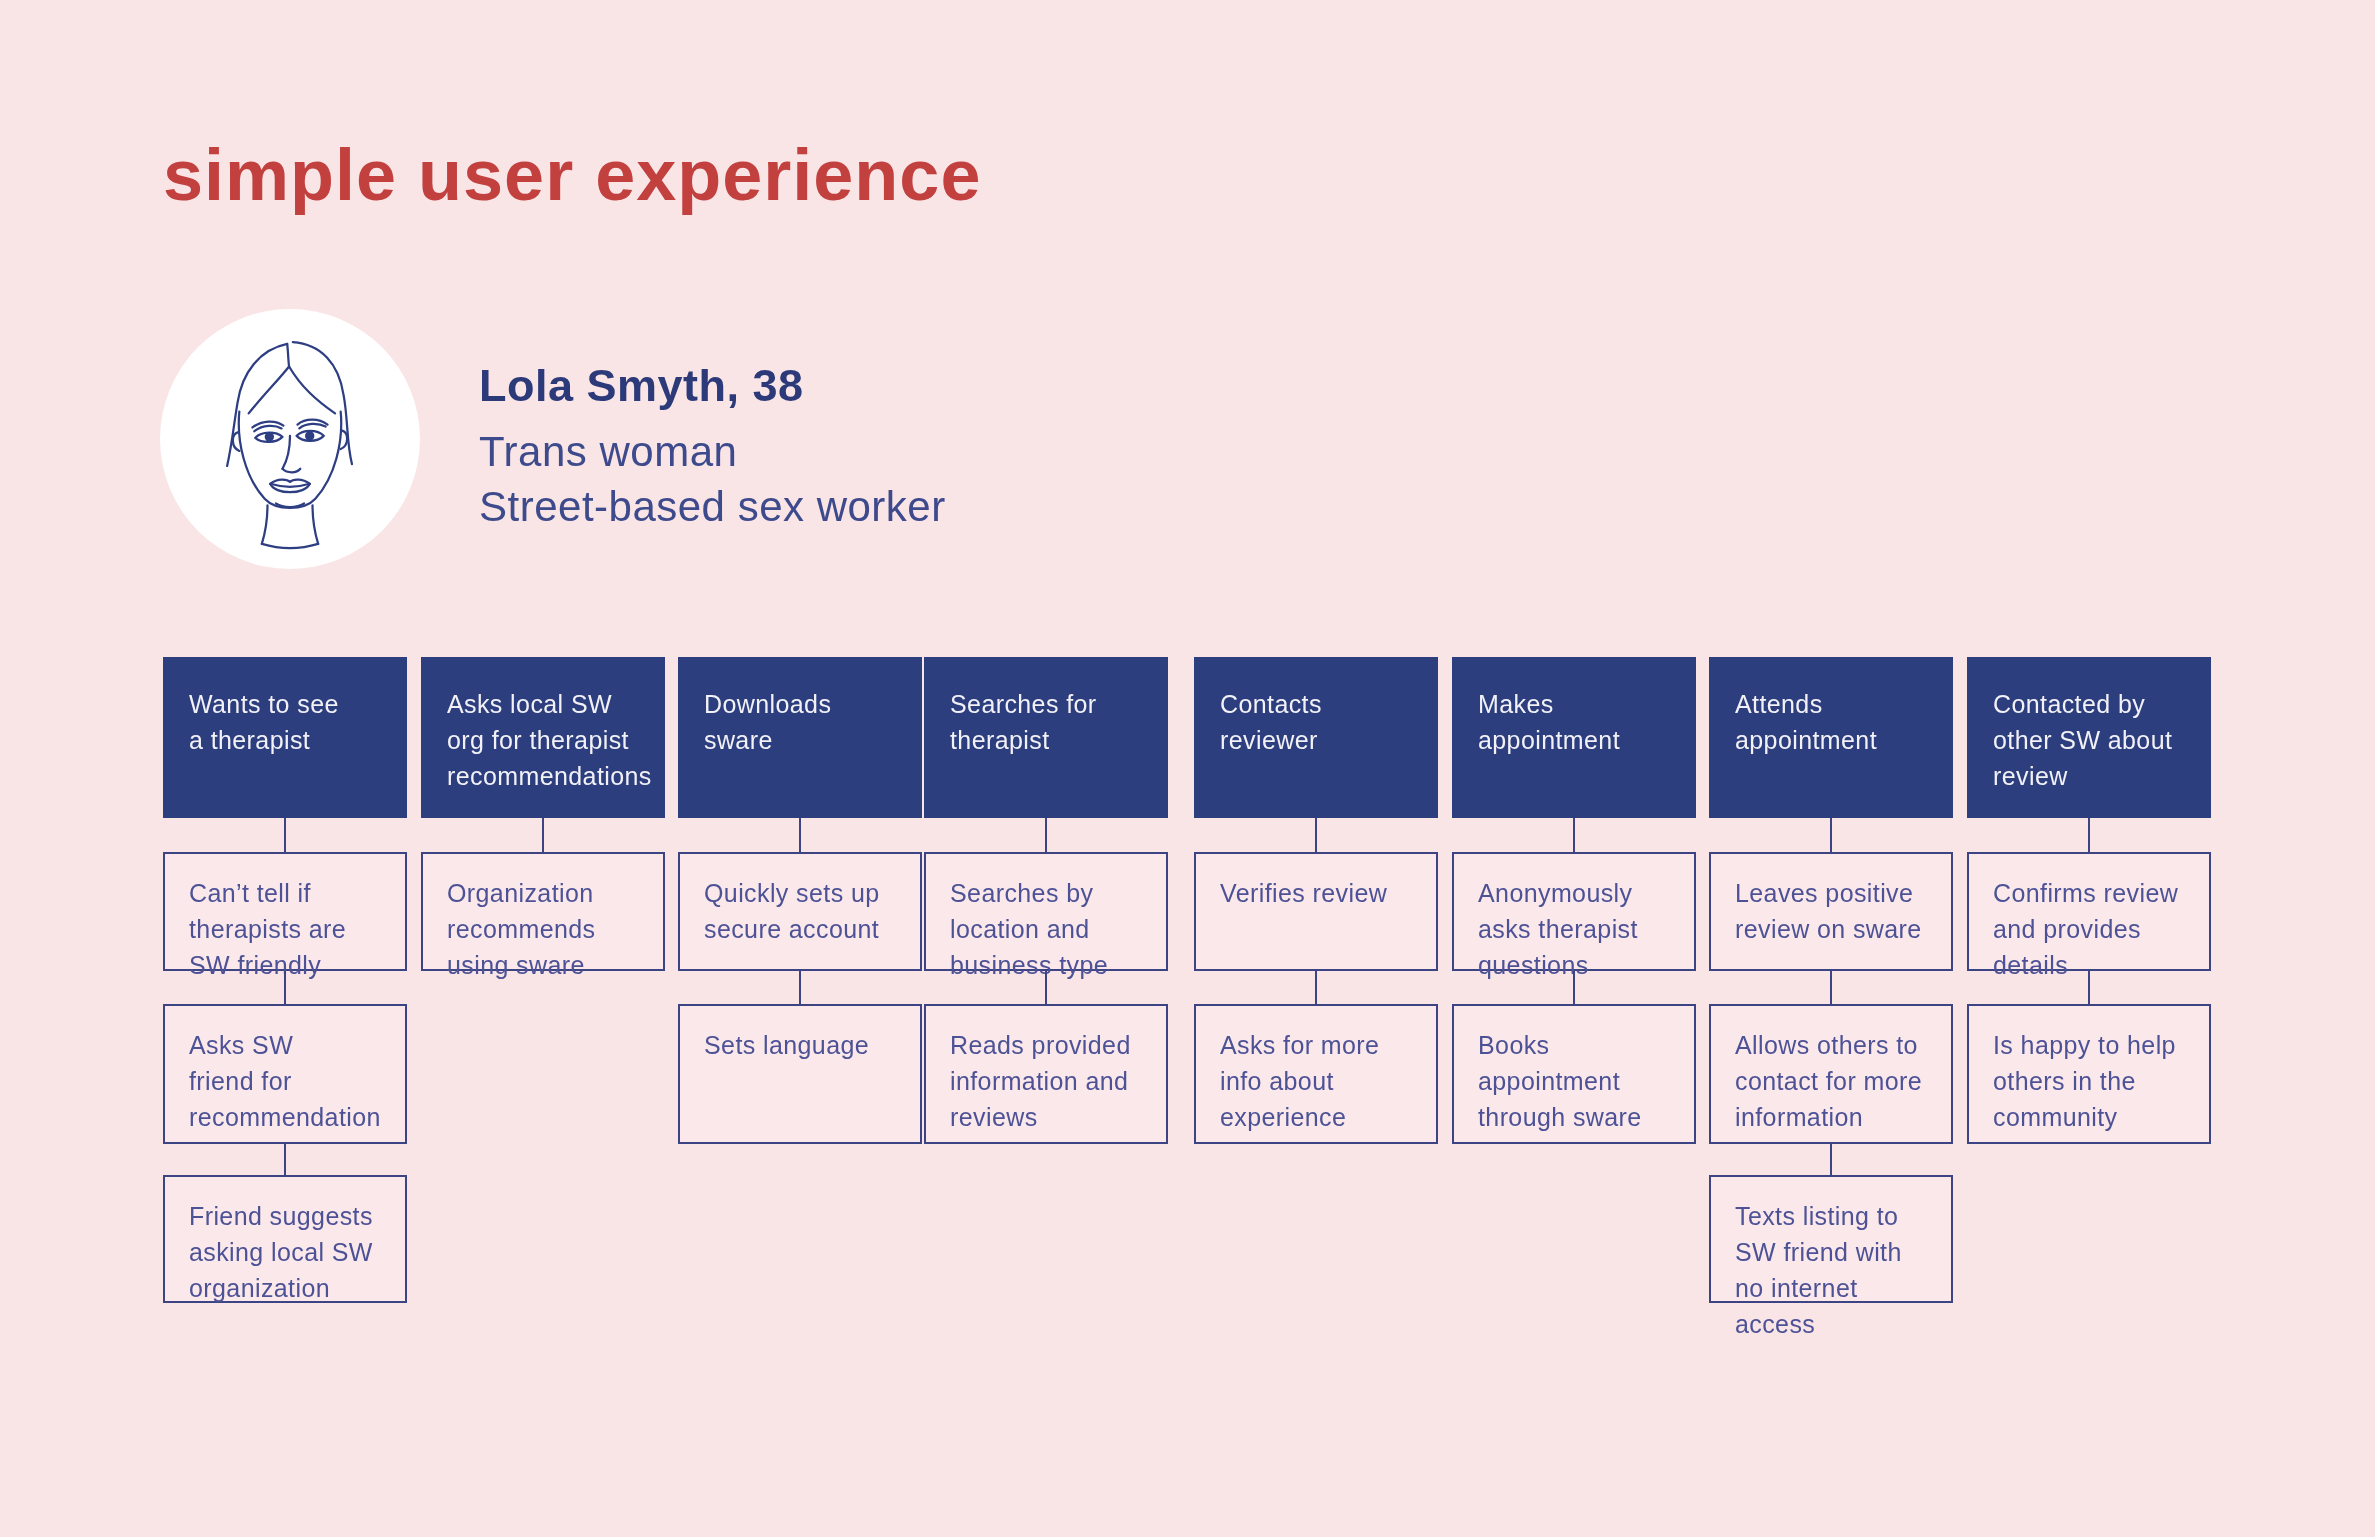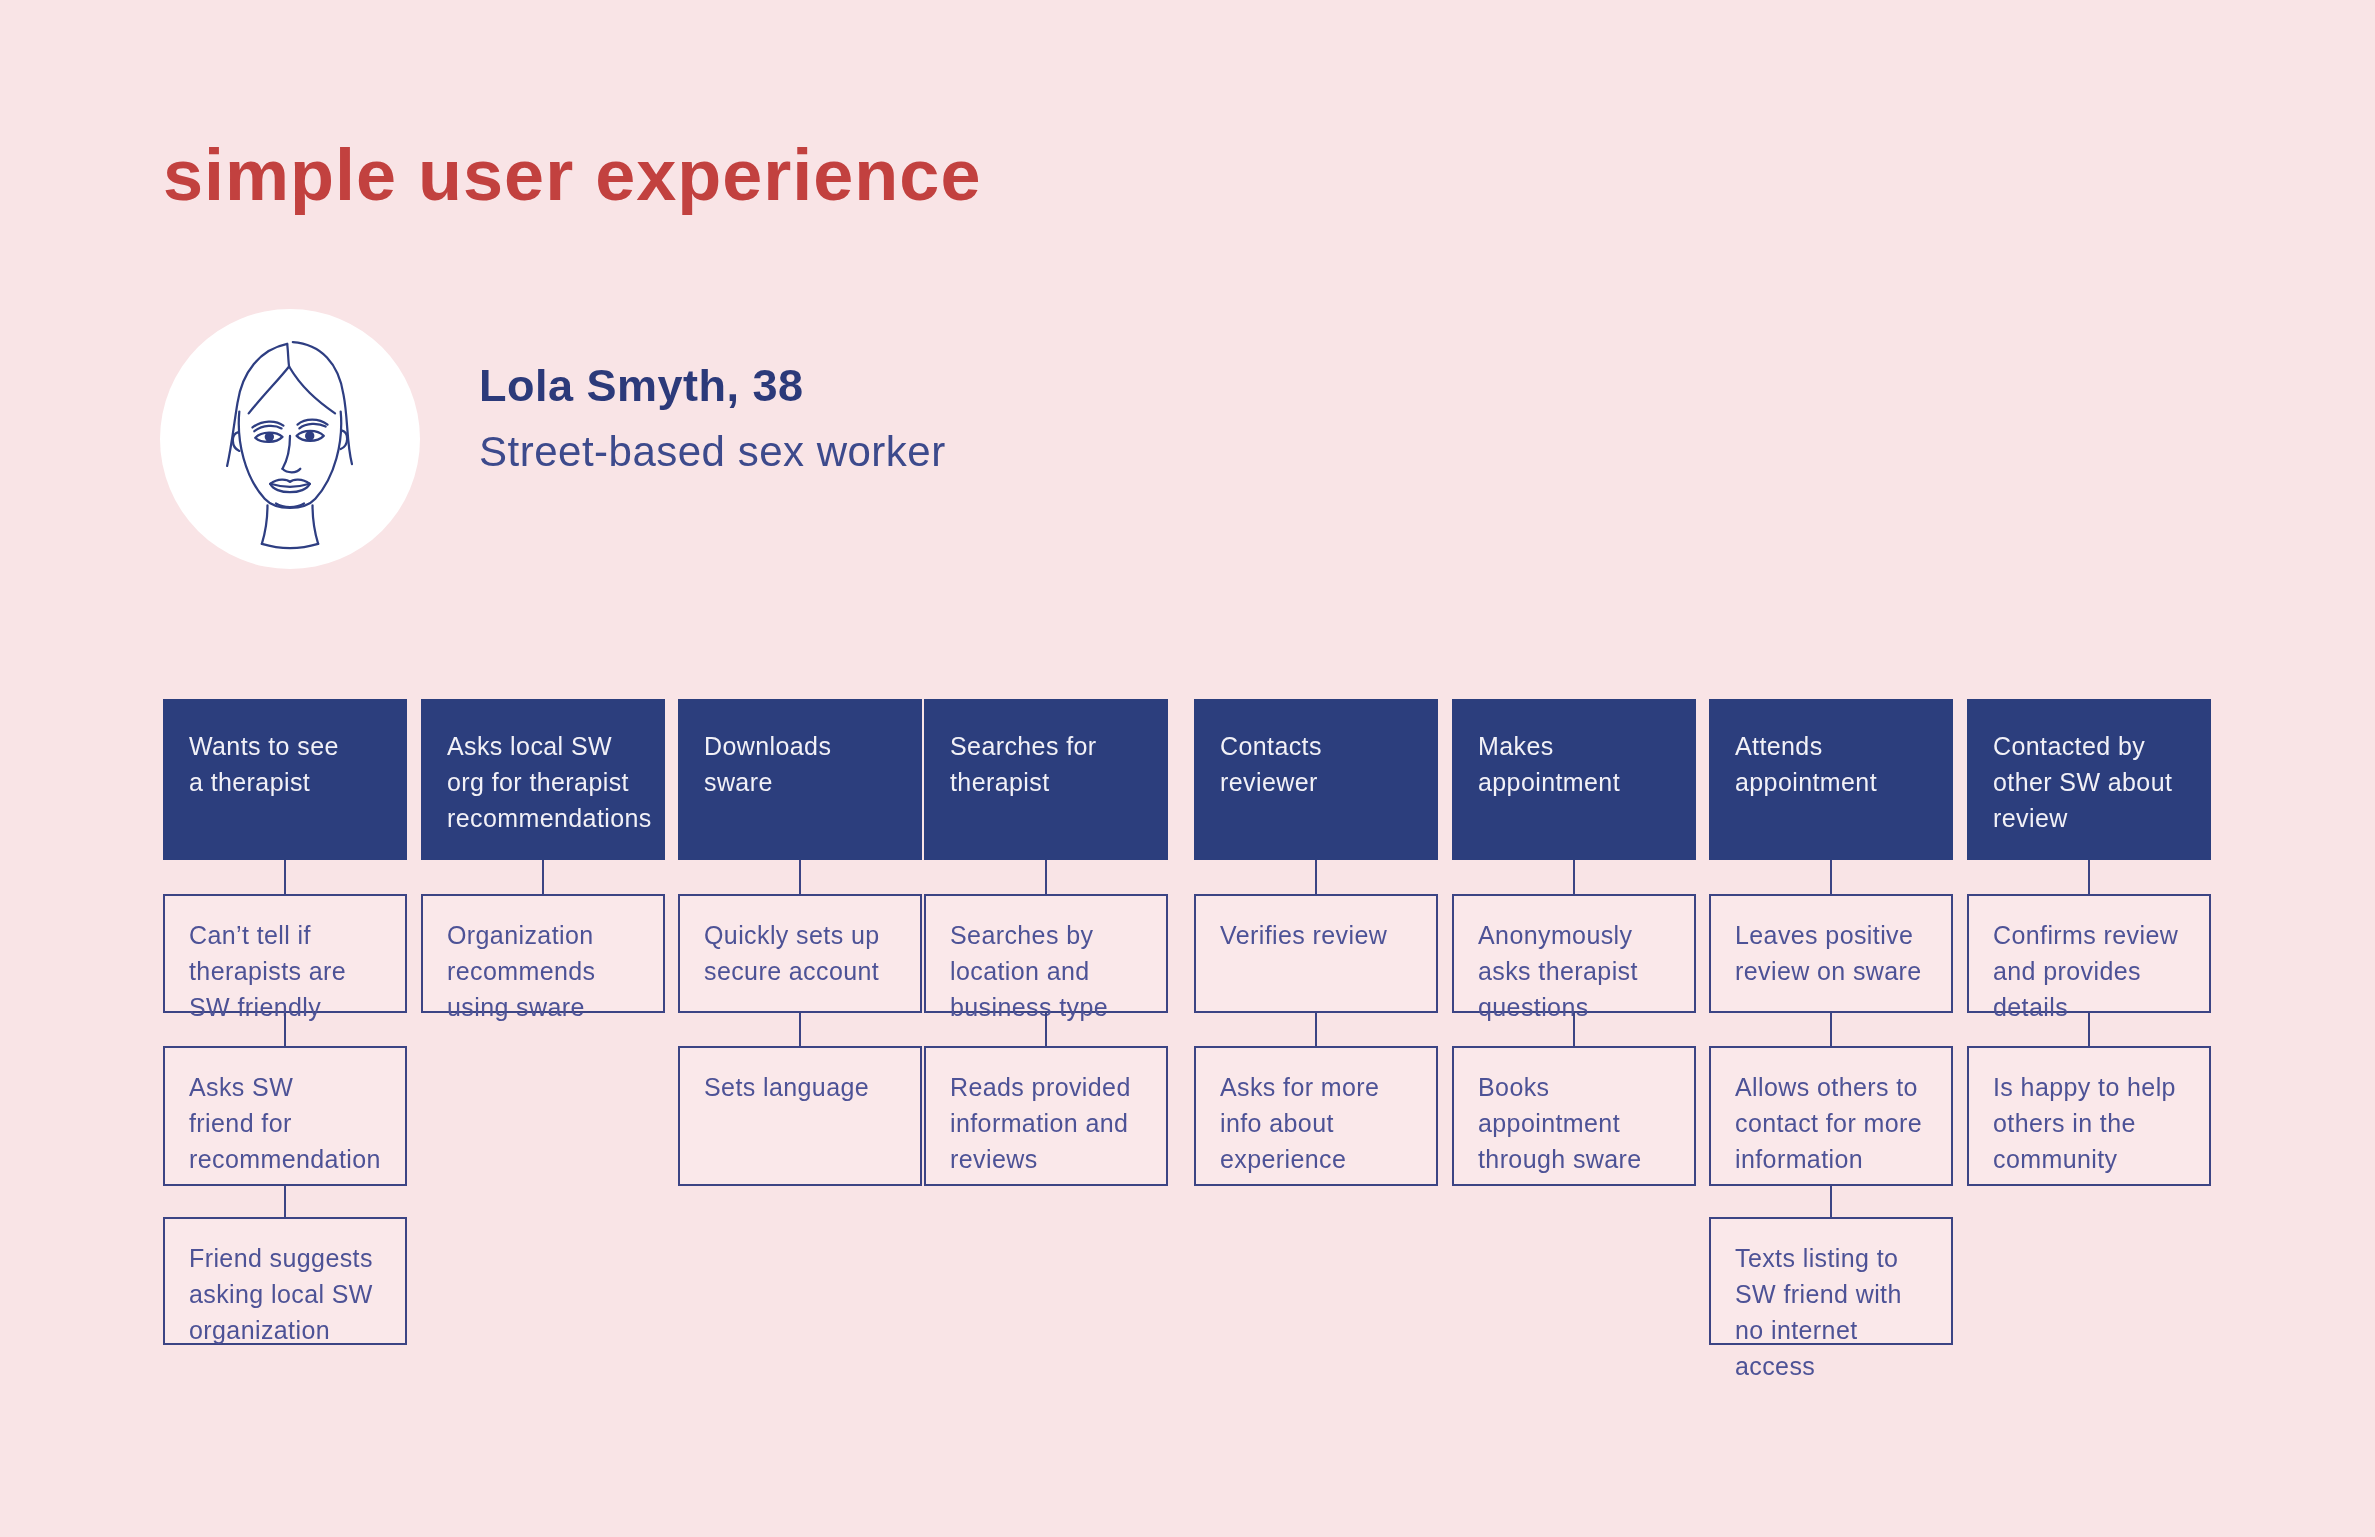--- a/index.html
+++ b/index.html
@@ -35,21 +35,21 @@
 
   .journey-col {
     position:absolute; top:657px; width:244px;
     display:flex; flex-direction:column; align-items:center;
   }
   .stage {
     width:100%; height:161px;
     background:#2c3e7d; color:#f2f1f7;
     padding:29px 21.3px 0 26px;
     font-size:25px; font-weight:300; line-height:36px;
-    letter-spacing:0.4px; white-space:pre-line;margin-top:42px;
+    letter-spacing:0.4px; white-space:pre-line;
   }
   .step {
     width:100%;
     background:#fae8ea;
     border:2.4px solid #3c4484;
     color:#4d5296;
     padding:21.3px 17.5px 0 24px;
     font-size:25px; font-weight:300; line-height:36px;
     letter-spacing:0.4px; white-space:pre-line;
   }
@@ -94,20 +94,21 @@
       <path d="M76,186 C76,200 74,214 70,227"></path>
       <path d="M124,186 C124,200 126,214 130,227"></path>
       <path d="M70,227 C90,233 110,233 130,227"></path>
     </svg>
   </span>
 </div>
 
 <div class="persona-text">
   <div class="persona-name">Lola Smyth, 38</div>
   <div class="persona-lines">
+    <div class="persona-line">Trans woman</div>
     <div class="persona-line">Street-based sex worker</div>
   </div>
 </div>
 
 <div class="journey-col" style="left:163px">
   <div class="stage">Wants to see
 a therapist</div>
   <div class="conn cA"></div>
   <div class="step bA">Can’t tell if
 therapists are

